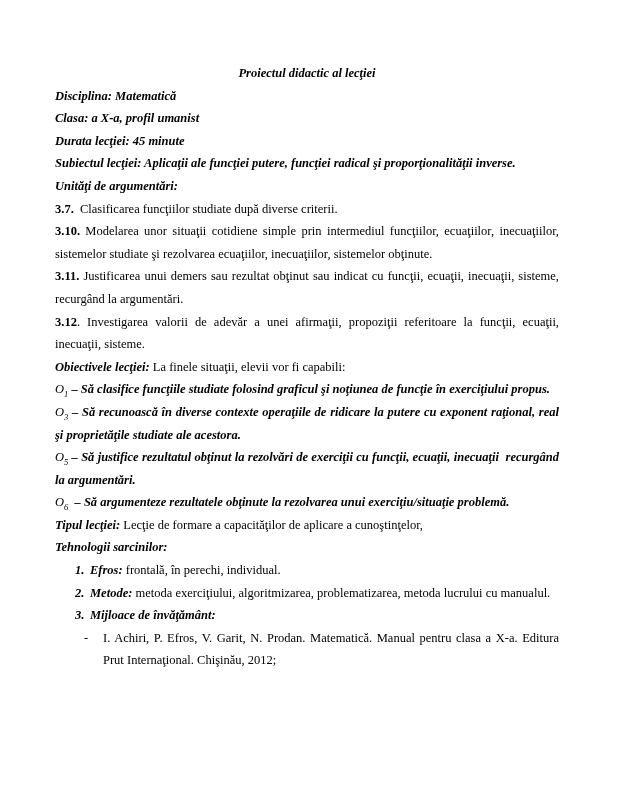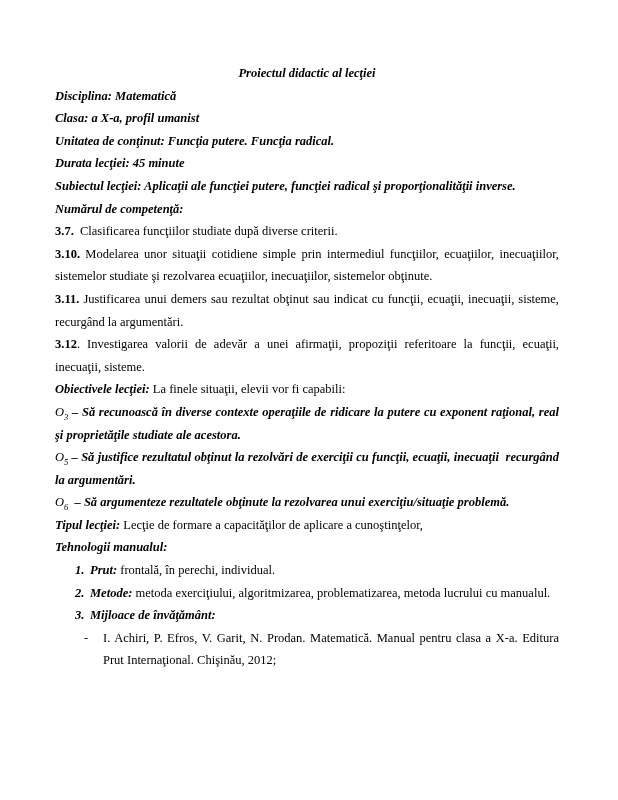--- a/index.html
+++ b/index.html
@@ -33,37 +33,37 @@
   .li2 > .num { flex: 0 0 auto; margin-left: 29px; min-width: 19px; font-weight: 400; font-style: normal; }
   .li > .li-content, .li2 > .li-content { flex: 1 1 auto; }
 </style>
 </head>
 <body>
 
 <div class="page">
     <div class="block title"><span class="seg-bi">Proiectul didactic al lecţiei</span></div>
     <div class="block p"><span class="seg-bi">Disciplina: Matematică</span></div>
     <div class="block p"><span class="seg-bi">Clasa: a X-a, profil umanist</span></div>
-    <div class="block p"><span class="seg-bi">Unitatea de conţinut: Funcţia putere. Funcţia radical.</span></div>
     <div class="block p"><span class="seg-bi">Durata lecţiei: 45 minute</span></div>
     <div class="block p"><span class="seg-bi">Subiectul lecţiei: Aplicaţii ale funcţiei putere, funcţiei radical şi proporţionalităţii inverse.</span></div>
-    <div class="block p"><span class="seg-bi">Numărul de competenţă:</span></div>
+    <div class="block p"><span class="seg-bi">Unităţi de argumentări:</span></div>
     <div class="block p"><span class="seg-b">3.7.</span><span class="seg-r">&nbsp; Clasificarea funcţiilor studiate după diverse criterii.</span></div>
     <div class="block p"><span class="seg-b">3.10.</span><span class="seg-r"> Modelarea unor situaţii cotidiene simple prin intermediul funcţiilor, ecuaţiilor, inecuaţiilor, sistemelor studiate şi rezolvarea ecuaţiilor, inecuaţiilor, sistemelor obţinute.</span></div>
     <div class="block p"><span class="seg-b">3.11.</span><span class="seg-r"> Justificarea unui demers sau rezultat obţinut sau indicat cu funcţii, ecuaţii, inecuaţii, sisteme, recurgând la argumentări.</span></div>
     <div class="block p"><span class="seg-b">3.12</span><span class="seg-r">. Investigarea valorii de adevăr a unei afirmaţii, propoziţii referitoare la funcţii, ecuaţii, inecuaţii, sisteme.</span></div>
     <div class="block p"><span class="seg-bi">Obiectivele lecţiei:</span><span class="seg-r"> La finele situaţii, elevii vor fi capabili:</span></div>
+    <div class="block p"><span class="seg-i">O<sub>1</sub></span><span class="seg-bi"> – Să clasifice funcţiile studiate folosind graficul şi noţiunea de funcţie în exerciţiului propus.</span></div>
     <div class="block p"><span class="seg-i">O<sub>3</sub></span><span class="seg-bi"> – Să recunoască în diverse contexte operaţiile de ridicare la putere cu exponent raţional, real şi proprietăţile studiate ale acestora.</span></div>
     <div class="block p"><span class="seg-i">O<sub>5</sub></span><span class="seg-bi"> – Să justifice rezultatul obţinut la rezolvări de exerciţii cu funcţii, ecuaţii, inecuaţii&nbsp; recurgând la argumentări.</span></div>
     <div class="block p"><span class="seg-i">O<sub>6</sub></span><span class="seg-bi">&nbsp; – Să argumenteze rezultatele obţinute la rezolvarea unui exerciţiu/situaţie problemă.</span></div>
     <div class="block p"><span class="seg-bi">Tipul lecţiei:</span><span class="seg-r"> Lecţie de formare a capacităţilor de aplicare a cunoştinţelor,</span></div>
-    <div class="block p"><span class="seg-bi">Tehnologii manualul:</span></div>
+    <div class="block p"><span class="seg-bi">Tehnologii sarcinilor:</span></div>
     <div class="block li">
       <span class="num">1.</span>
-      <span class="li-content"><span class="seg-bi">Prut:</span><span class="seg-r"> frontală, în perechi, individual.</span></span>
+      <span class="li-content"><span class="seg-bi">Efros:</span><span class="seg-r"> frontală, în perechi, individual.</span></span>
     </div>
     <div class="block li">
       <span class="num">2.</span>
       <span class="li-content"><span class="seg-bi">Metode:</span><span class="seg-r"> metoda exerciţiului, algoritmizarea, problematizarea, metoda lucrului cu manualul.</span></span>
     </div>
     <div class="block li">
       <span class="num">3.</span>
       <span class="li-content"><span class="seg-bi">Mijloace de învăţământ:</span></span>
     </div>
     <div class="block li2">

